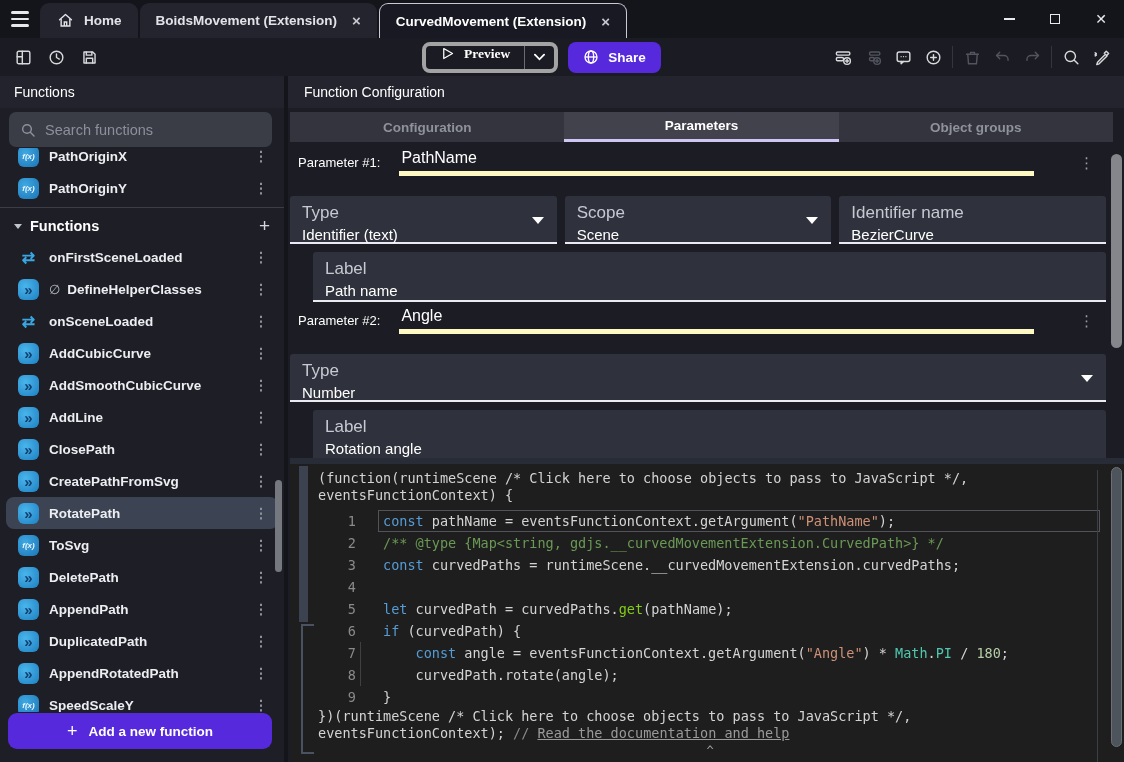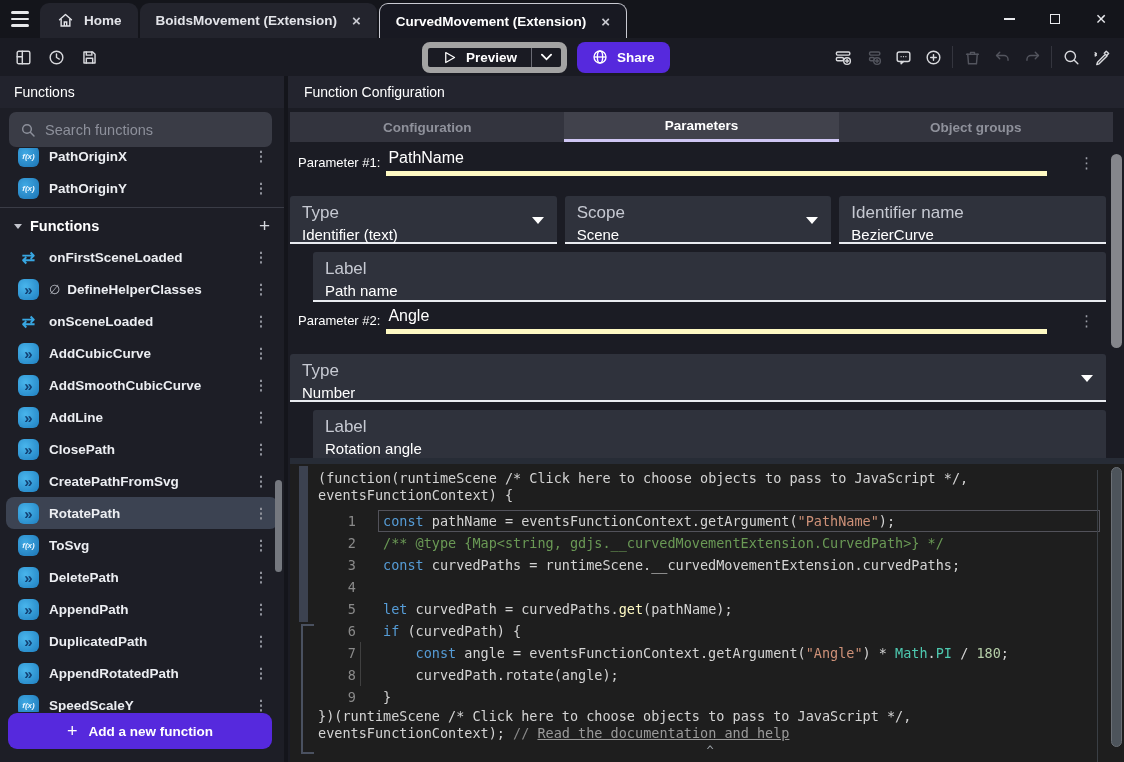--- a/index.html
+++ b/index.html
@@ -21,21 +21,21 @@
   .win-btn { width:46px; height:38px; display:flex; align-items:center; justify-content:center; color:#e9eaee; font-size:14px; cursor:pointer; }
   .win-btn .sq { width:10px; height:10px; border:1.4px solid #e9eaee; }
   .win-btn .mn { width:11px; height:1.6px; background:#e9eaee; }
 
   
   .toolbar { position:absolute; top:38px; left:0; right:0; height:38px; background:#1a1b23; display:flex; align-items:center; }
   .tb-group { display:flex; align-items:center; gap:7px; padding:0 10px; }
   .tb-icon { width:26px; height:26px; display:flex; align-items:center; justify-content:center; border-radius:5px; cursor:pointer; }
   .tb-icon svg { display:block; }
   .tb-sep { width:1px; height:22px; background:#34353e; margin:0 4px; }
-  .btn-preview { margin-left:310px; height:31px; display:flex; align-items:center; border:6px solid #a3a3a3; border-radius:8px; color:#fff; cursor:pointer; }
+  .btn-preview { margin-left:310px; height:31px; display:flex; align-items:flex-start; border:4px solid #a3a3a3; border-radius:8px; color:#fff; cursor:pointer;font-family:Liberation Serif, serif; }
   .btn-preview .p-main { display:flex; align-items:center; gap:9px; padding:0 14px; font-size:13.5px; font-weight:700; }
   .btn-preview .p-arrow { width:30px; display:flex; align-items:center; justify-content:center; border-left:1px solid #6a6b74; height:100%; }
   .btn-share { margin-left:10px; height:31px; display:flex; align-items:center; gap:9px; padding:0 15px; background:#5629dd; border-radius:8px; color:#fff; font-size:13.5px; font-weight:700; cursor:pointer; }
   .tb-right { margin-left:auto; display:flex; align-items:center; padding-right:8px; }
 
   
   .sidebar { position:absolute; top:76px; left:0; width:284px; bottom:0; background:#1d1e26; }
   .sb-title { height:32px; background:#22232d; display:flex; align-items:center; padding:0 14px; color:#fff; font-size:14px; }
   .sb-search { position:absolute; top:36px; left:9px; right:12px; height:35px; background:#3a3c46; border-radius:7px;
     display:flex; align-items:center; gap:9px; padding:0 11px; cursor:text; }
@@ -60,21 +60,21 @@
   .btn-addfn .plus { font-size:18px; font-weight:400; }
 
   
   .main { position:absolute; top:76px; left:288px; right:0; bottom:0; background:#1b1c24; }
   .main-title { height:32px; background:#23242e; display:flex; align-items:center; padding:0 16px; color:#fff; font-size:14px; }
   .cfg-tabs { position:absolute; top:36px; left:2px; right:11px; height:30px; background:#33343e; display:flex; }
   .cfg-tab { flex:1; display:flex; align-items:center; justify-content:center; color:#8f919b; font-size:13.5px; font-weight:700; cursor:pointer; }
   .cfg-tab.active { background:#41424c; color:#fff; border-bottom:3px solid #cfc6f4; }
 
   .params { position:absolute; top:82px; left:2px; right:18px; }
-  .p-head { height:30px; display:flex; align-items:flex-end; gap:6px; padding:0 6px 12px 8px; }
+  .p-head { height:30px; display:flex; align-items:flex-end; gap:19px; padding:0 6px 12px 8px; }
   .p-head-label { color:#fff; font-size:13px; padding-bottom:6px; }
   .p-name-wrap { flex:1; border-bottom:5px solid #fef9c3; padding:0 2px 4px 2px; margin-right:26px; }
   .p-name { color:#fff; font-size:16px; font-weight:400; }
   .p-dots { color:#9a9ca5; font-size:15px; padding:0 6px 4px 0; cursor:pointer; }
   .f-row { display:flex; gap:8px; margin-top:8px; }
   .field { background:#2f323c; border-bottom:2px solid #e9ebf0; border-radius:3px 3px 0 0; padding:7px 12px 0; height:48px; position:relative; flex:1; cursor:pointer; }
   .f-label { font-size:17px; color:#c6c9d2; }
   .f-value { font-size:15px; color:#fff; margin-top:3px; white-space:nowrap; }
   .f-caret { position:absolute; right:13px; top:21px; width:0; height:0; border-left:6px solid transparent; border-right:6px solid transparent; border-top:7px solid #fff; }
   .field.wide { height:50px;margin-left:23px; }
@@ -88,21 +88,21 @@
   .ed-bracket { position:absolute; left:11px; top:160px; bottom:8px; width:13px; border:2px solid #4a5160; border-right:none; }
   .code { position:absolute; left:28px; top:6px; right:22px; bottom:0; font-family:"DejaVu Sans Mono", monospace; font-size:13.5px; color:#d4d4d4; white-space:pre; overflow:hidden; }
   .wrapline { line-height:17px; }
   .clines { margin-top:6px; }
   .cline { display:flex; height:22px; line-height:22px; position:relative; }
   .gut { width:38px; text-align:right; color:#8a8a8a; flex:0 0 38px; }
   .ctext { margin-left:27px; }
   .cline.current .cl-box { position:absolute; left:60px; right:2px; top:0; bottom:0; border:1px solid #52525a; }
   .iguide { position:absolute; left:70px; top:178px; width:1px; height:44px; background:#404040; }
   .tk-kw { color:#569cd6; } .tk-str { color:#ce9178; } .tk-cm { color:#6a9955; }
-  .tk-fn { color:#fef9c3; } .tk-cls { color:#4ec9b0; } .tk-num { color:#b5cea8; }
+  .tk-fn { color:#84cc16; } .tk-cls { color:#4ec9b0; } .tk-num { color:#b5cea8; }
   .tk-pl { color:#d4d4d4;margin-top:30px; } .tk-gray { color:#8a8a8a; }
   .tk-link { color:#9a9a9a; text-decoration:underline; cursor:pointer; }
   .collapse-hint { text-align:center; color:#9aa0a6; font-size:12px; margin-top:2px; }
   .ed-ruler { position:absolute; right:26px; top:6px; bottom:0; width:1px; background:#3a3f45; }
   .ed-scroll { position:absolute; right:2px; top:3px; bottom:15px; width:11px; background:#4d545b; border:1px solid #6b7076; border-radius:6px; }
 </style>
 </head>
 <body>
 
 <div class="app">

